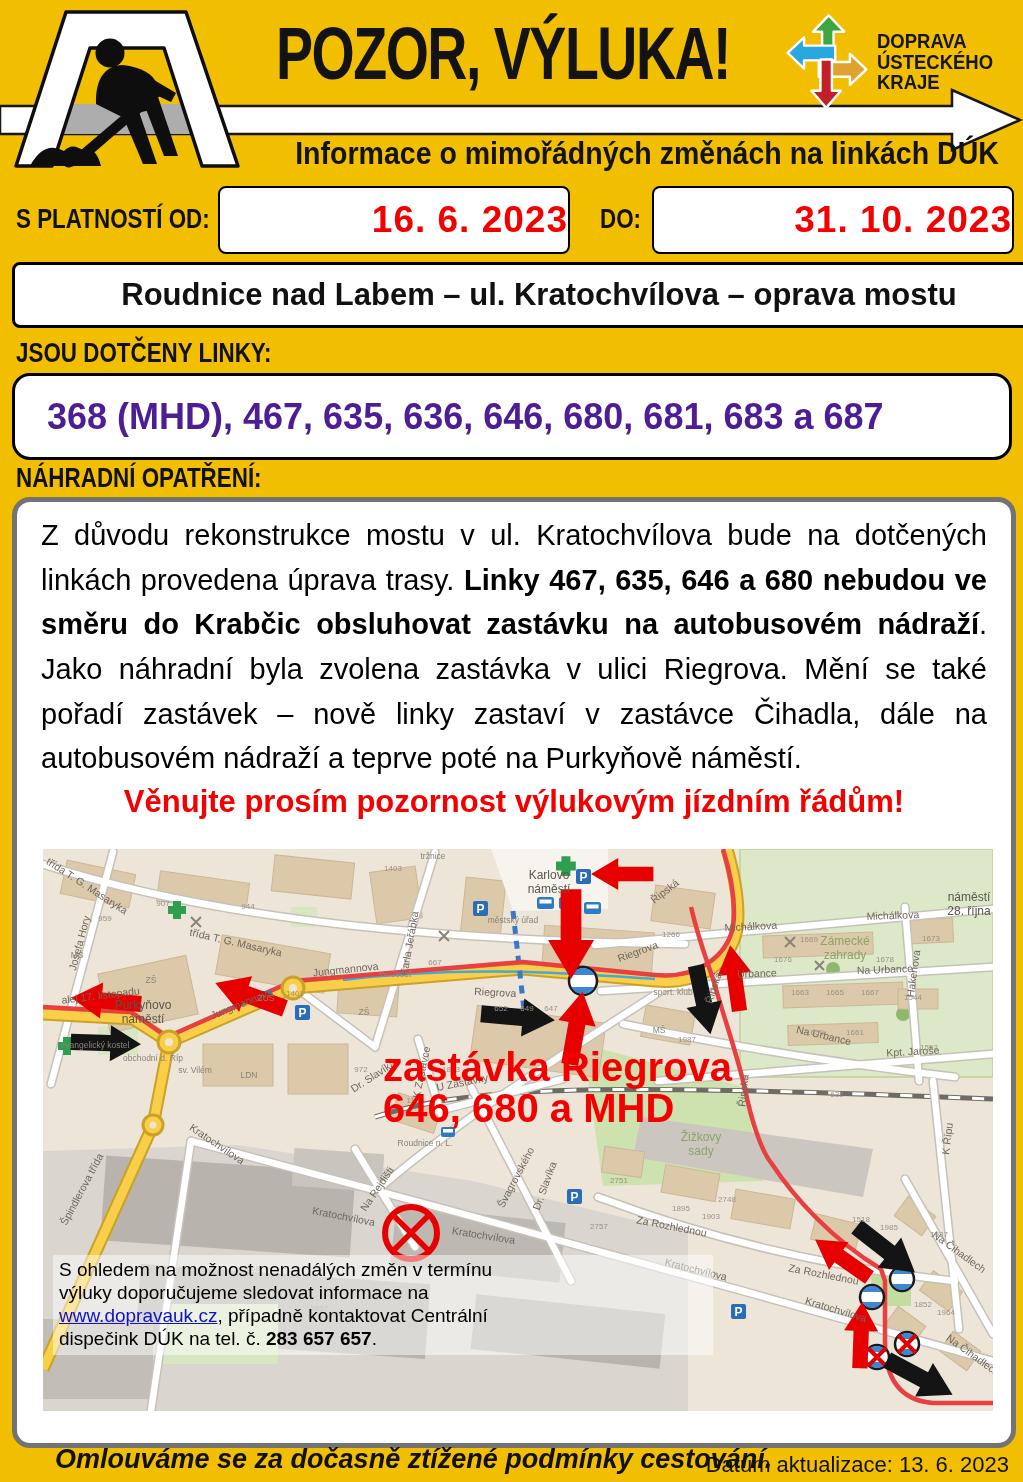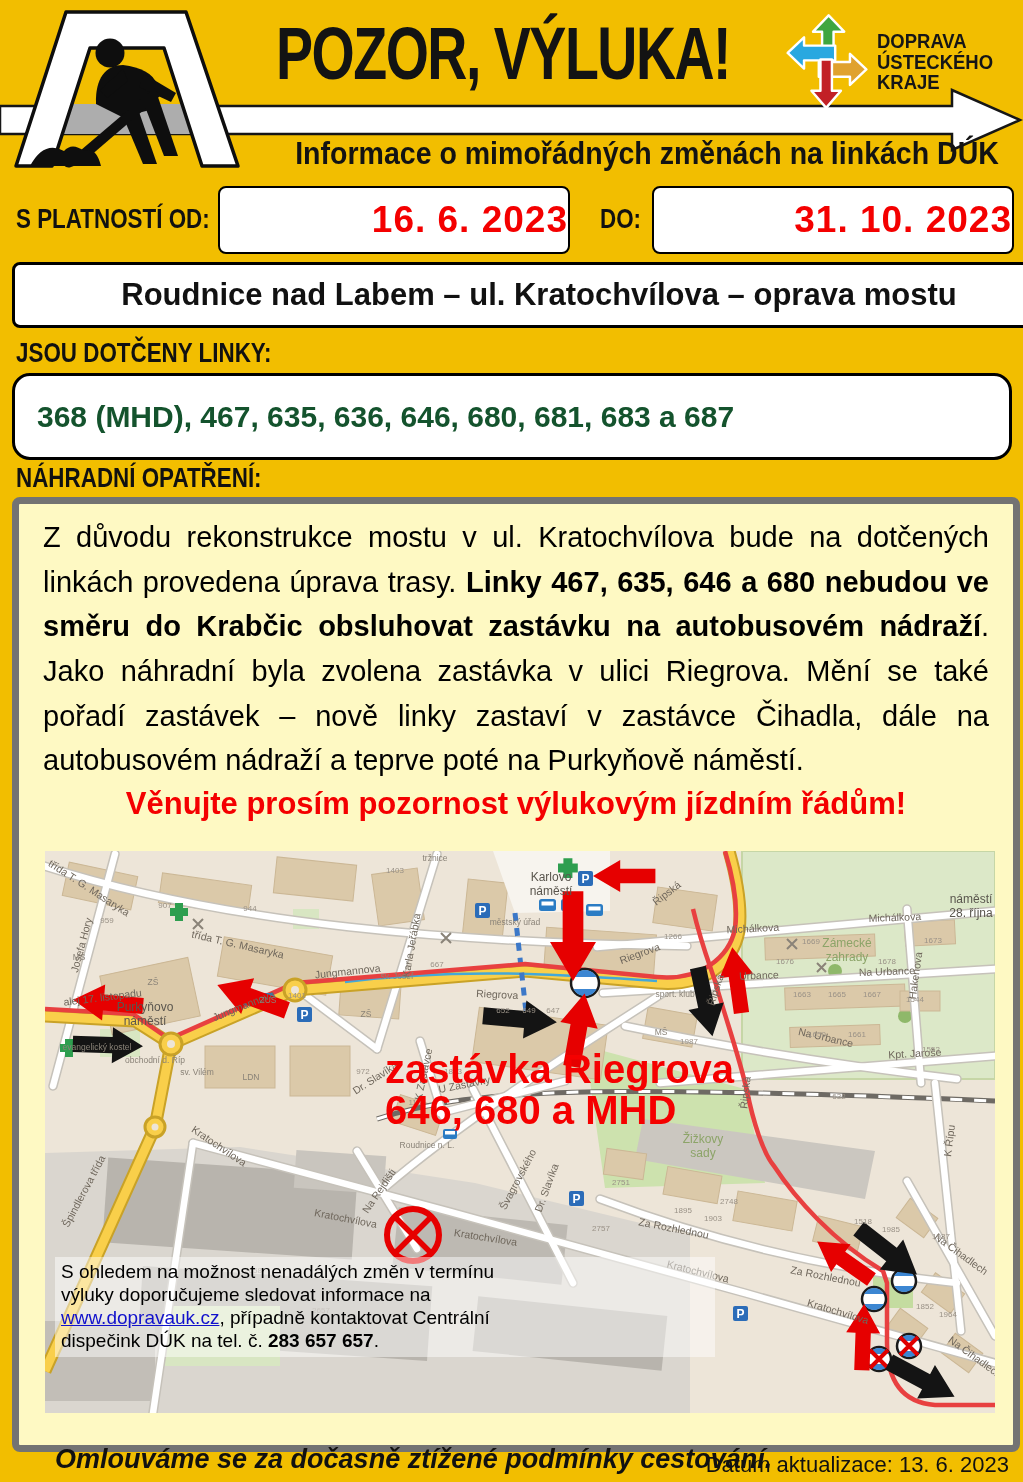--- a/index.html
+++ b/index.html
@@ -24,23 +24,23 @@
 
   
   .datebox{position:absolute;background:#fff;border:2px solid #000000;border-radius:8px;
            display:flex;align-items:center;justify-content:flex-end;}
   .dateval{color:#f40000;font-weight:bold;font-size:37px;letter-spacing:1px;}
   .eventbox{position:absolute;left:12px;top:262px;width:994px;height:60px;background:#fff;border:3px solid #000;
             border-radius:8px;display:flex;align-items:center;justify-content:center;padding-left:27px;}
   .eventtitle{font-weight:bold;font-size:31px;color:#111;white-space:nowrap;}
   .linesbox{position:absolute;left:12px;top:373px;width:994px;height:81px;background:#fff;border:3px solid #000;
             border-radius:18px;display:flex;align-items:center;}
-  .linesval{font-weight:bold;font-size:30px;color:#14532d;padding-left:22px;white-space:nowrap;}
-  .mainbox{position:absolute;left:12px;top:497px;width:994px;height:941px;background:#fef9c3;border:7px solid #737373;
-           border-radius:8px;overflow:hidden;}
+  .linesval{font-weight:bold;font-size:36px;color:#4c1d95;padding-left:32px;white-space:nowrap;}
+  .mainbox{position:absolute;left:12px;top:497px;width:994px;height:941px;background:#ffffff;border:5px solid #737373;
+           border-radius:18px;overflow:hidden;}
   .para{margin:11px 24px 0 24px;font-size:29px;line-height:1.54;color:#000;text-align:justify;}
   .warning{margin-top:3px;text-align:center;color:#f40000;font-weight:bold;font-size:31px;}
 
   
   .map{position:absolute;left:26px;top:347px;width:950px;height:562px;background:#EDE5D8;overflow:hidden;}
   .map svg{position:absolute;left:0;top:0;}
   .map-annotation{position:absolute;left:340px;top:198px;font-size:40px;font-weight:bold;color:#F50000;
                   line-height:41px;white-space:nowrap;z-index:5;}
   .map-notice{position:absolute;left:10px;top:406px;width:648px;background:rgba(255,255,255,.48);
               font-size:19px;line-height:1.21;color:#000;padding:4px 6px;z-index:5;}

